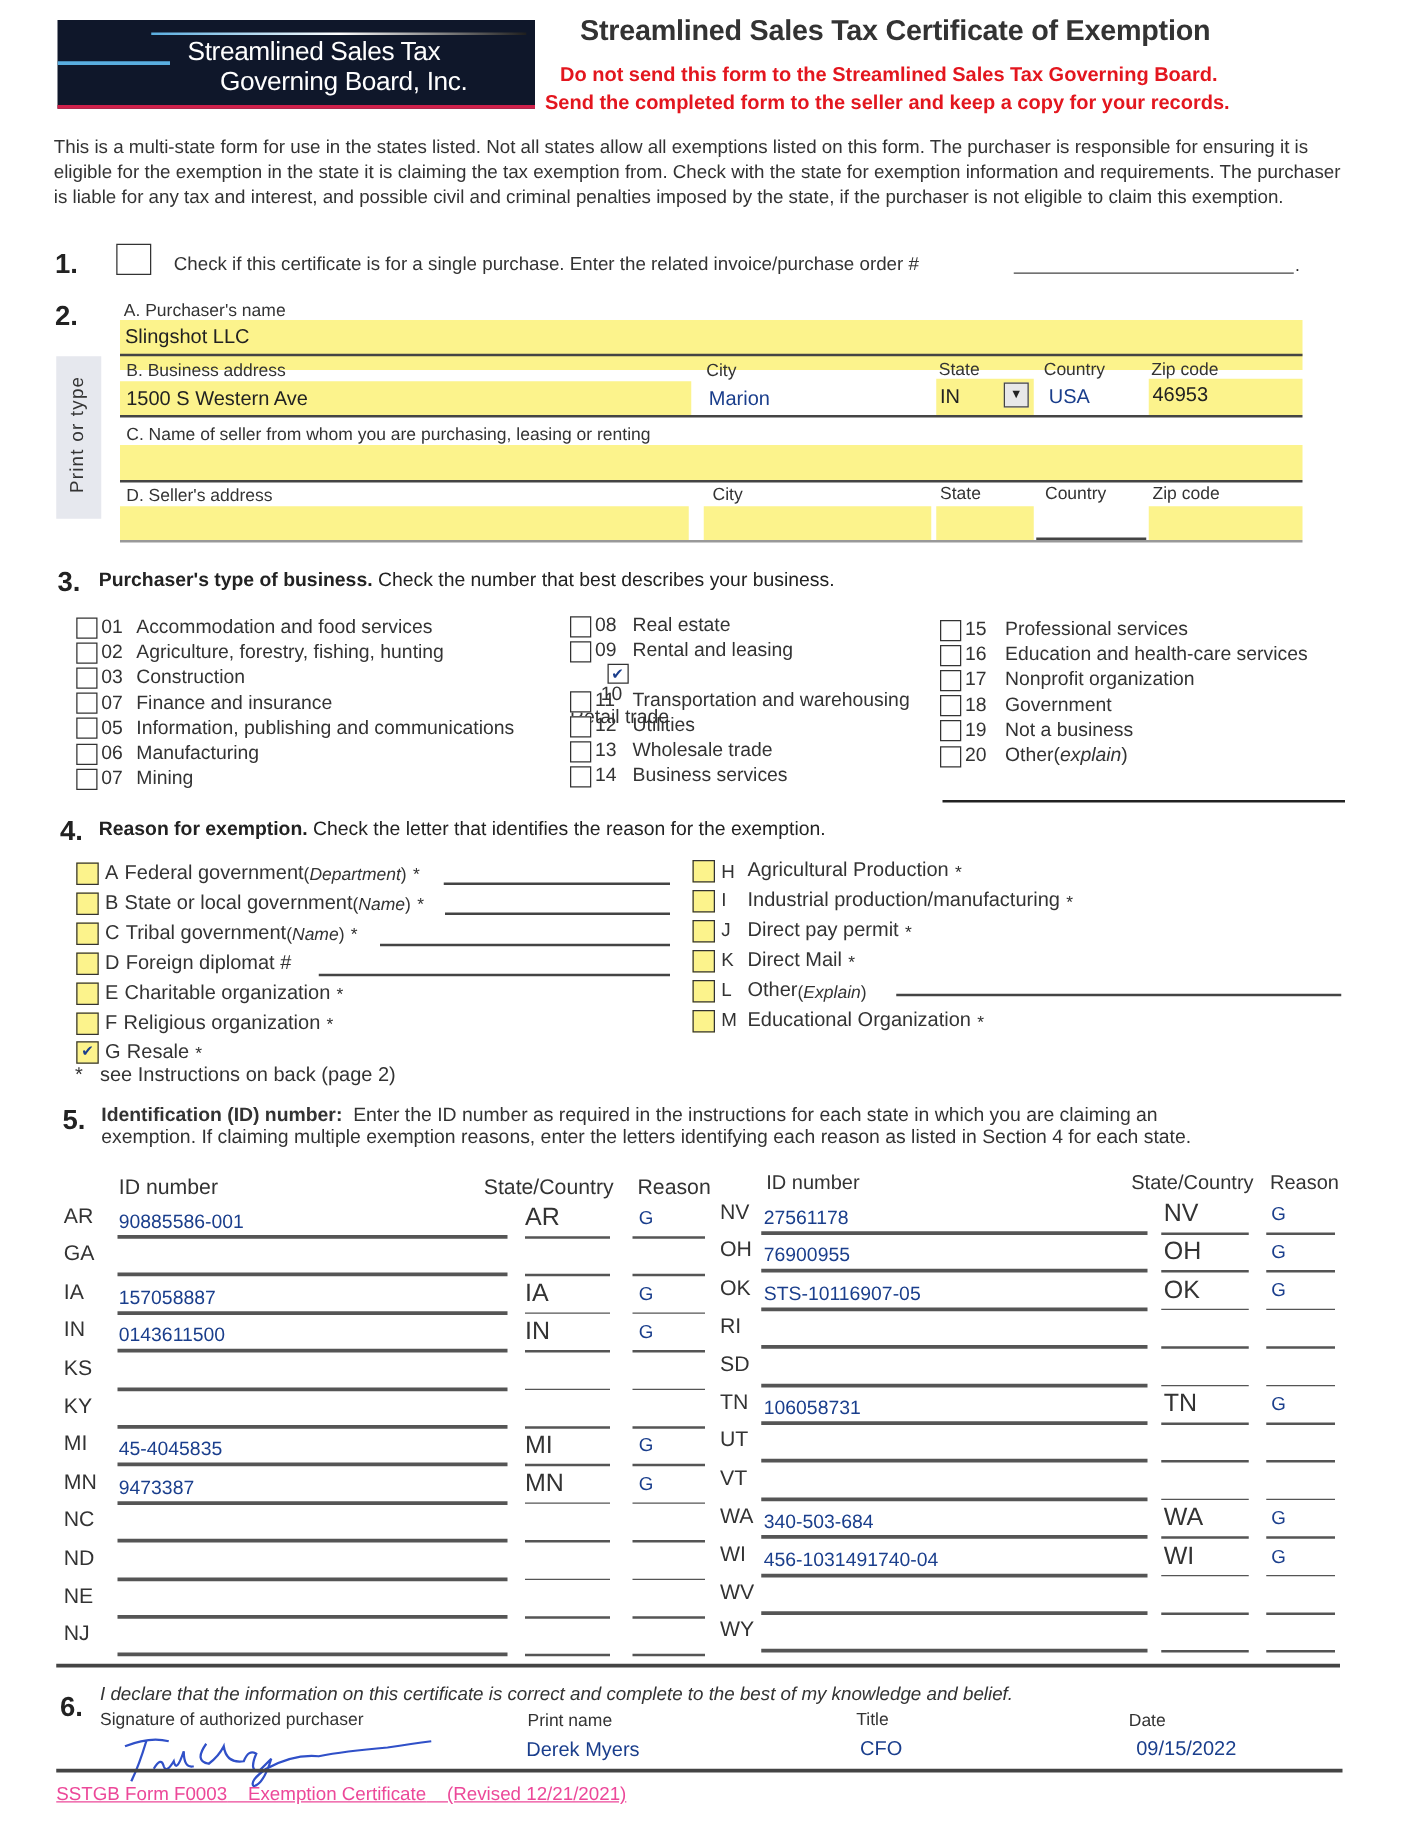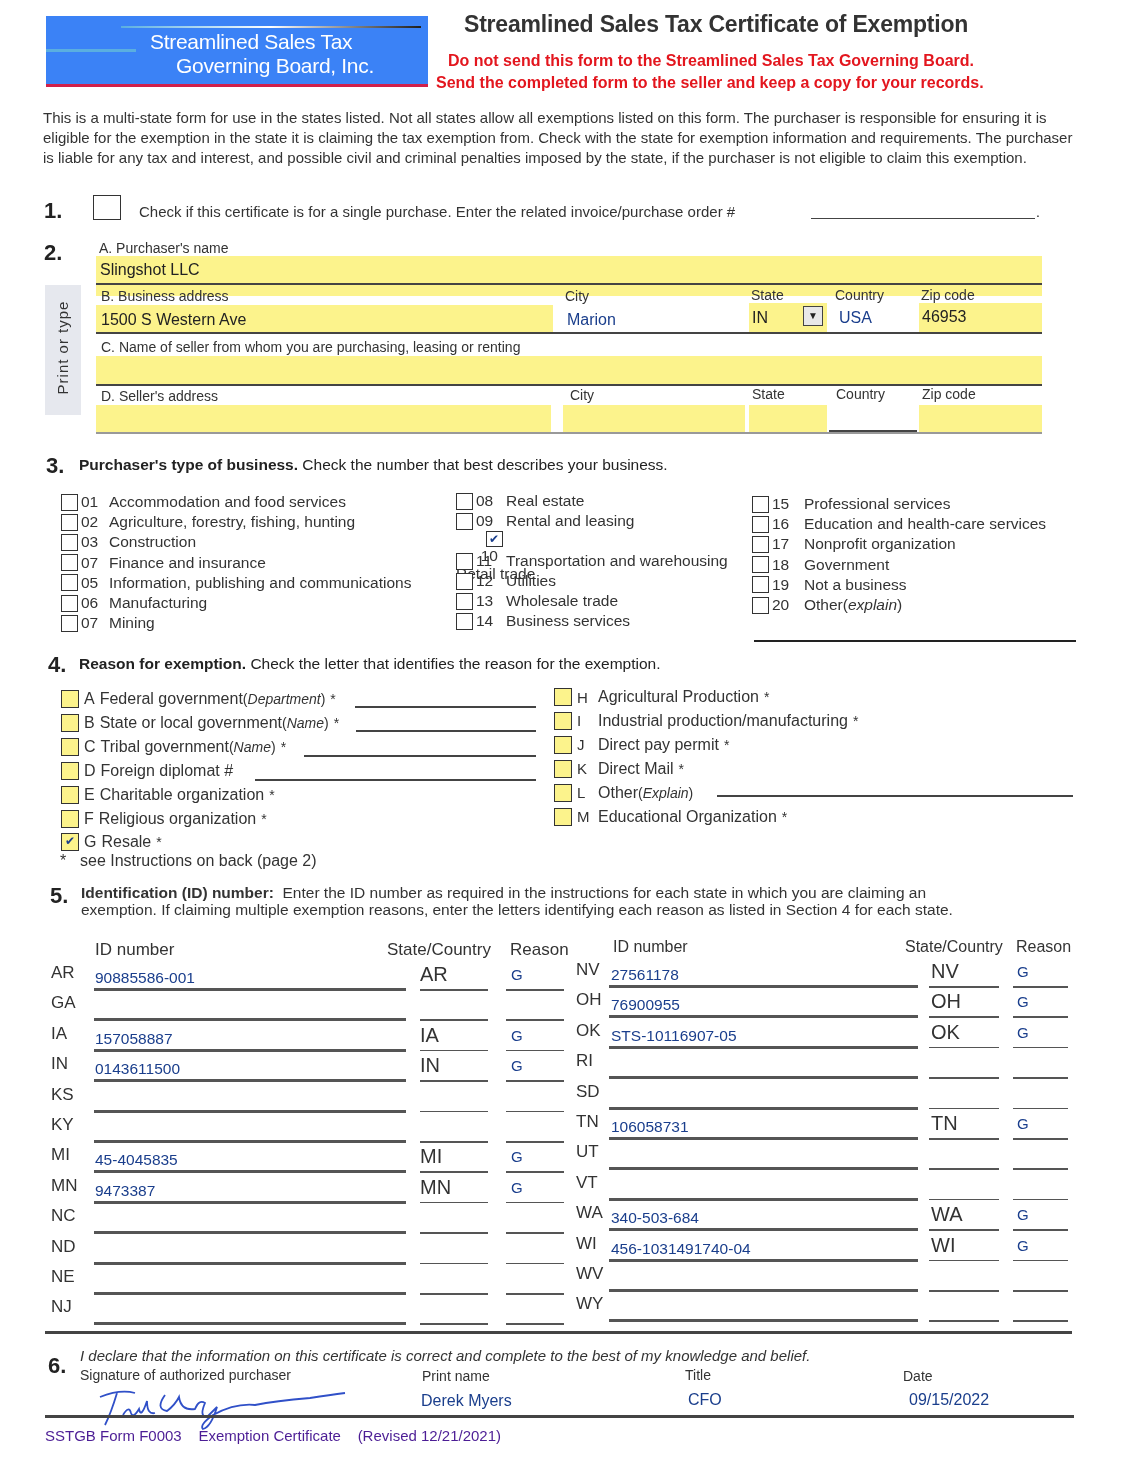--- a/index.html
+++ b/index.html
@@ -1,21 +1,21 @@
 <!DOCTYPE html>
 <html><head>
 <meta charset="utf-8">
 <style>
   * { box-sizing: border-box; margin: 0; padding: 0; }
   html, body { width: 1126px; height: 1458px; background: #ffffff; }
   body { position: relative; font-family: "Liberation Sans", sans-serif; color: #222; overflow: hidden; }
   .abs { position: absolute; }
 
   
-  .logo { left: 46px; top: 16px; width: 382px; height: 71px; background: #3b82f6; border-bottom: 3px solid #d0204a; overflow: hidden; }
+  .logo { left: 46px; top: 16px; width: 382px; height: 71px; background: #0f172a; border-bottom: 3px solid #d0204a; overflow: hidden; }
   .logo .swoosh { position: absolute; left: 0; top: 33px; width: 90px; height: 3px; background: #5aaee0; }
   .logo .swoosh2 { position: absolute; left: 75px; top: 10px; width: 300px; height: 2px; background: linear-gradient(90deg,#5aaee0,#ffffff,#1e1e1e); }
   .logo .l1 { position: absolute; left: 104px; top: 14px; color: #fff; font-size: 21px; letter-spacing: -0.3px; }
   .logo .l2 { position: absolute; left: 130px; top: 38px; color: #fff; font-size: 21px; letter-spacing: -0.3px; }
   .title { left: 464px; top: 11px; font-size: 23px; font-weight: bold; color: #333; letter-spacing: -0.2px; }
   .warn { font-size: 16px; font-weight: bold; color: #e3161e; }
   .warn1 { left: 448px; top: 52px; }
   .warn2 { left: 436px; top: 74px; }
 
   .intro { left: 43px; top: 108px; width: 1040px; font-size: 15px; line-height: 20px; color: #333; }
@@ -45,21 +45,21 @@
 
   .idhdr { font-size: 17px; color: #333; }
   .st { position: absolute; font-size: 17px; color: #333; }
   .idv { position: absolute; font-size: 15.5px; color: #1a3e8c; }
   .scv { position: absolute; font-size: 20px; color: #333; }
   .rsv { position: absolute; font-size: 15px; color: #1a3e8c; }
   .idline { position: absolute; height: 3px; background: #555; }
   .scline { position: absolute; height: 1.5px; background: #555; }
 
   .sig-lbl { font-size: 14px; color: #333; }
-  .footer { left: 45px; top: 1427px; font-size: 15px; color: #4c1d95; }
+  .footer { left: 45px; top: 1427px; font-size: 15px; color: #ec4899; text-decoration: underline; }
 </style>
 </head>
 <body>
 
 <div class="abs logo">
   <div class="swoosh"></div>
   <div class="swoosh2"></div>
   <div class="l1">Streamlined Sales Tax</div>
   <div class="l2">Governing Board, Inc.</div>
 </div>

